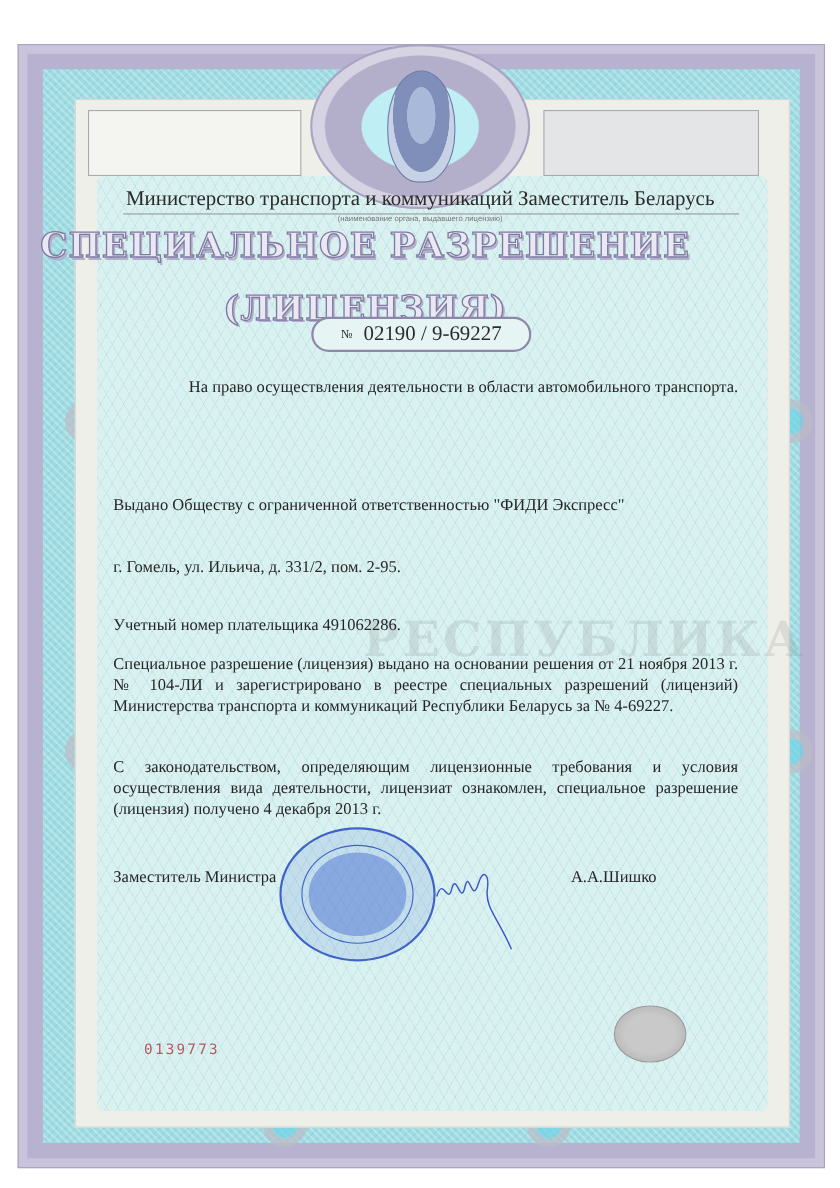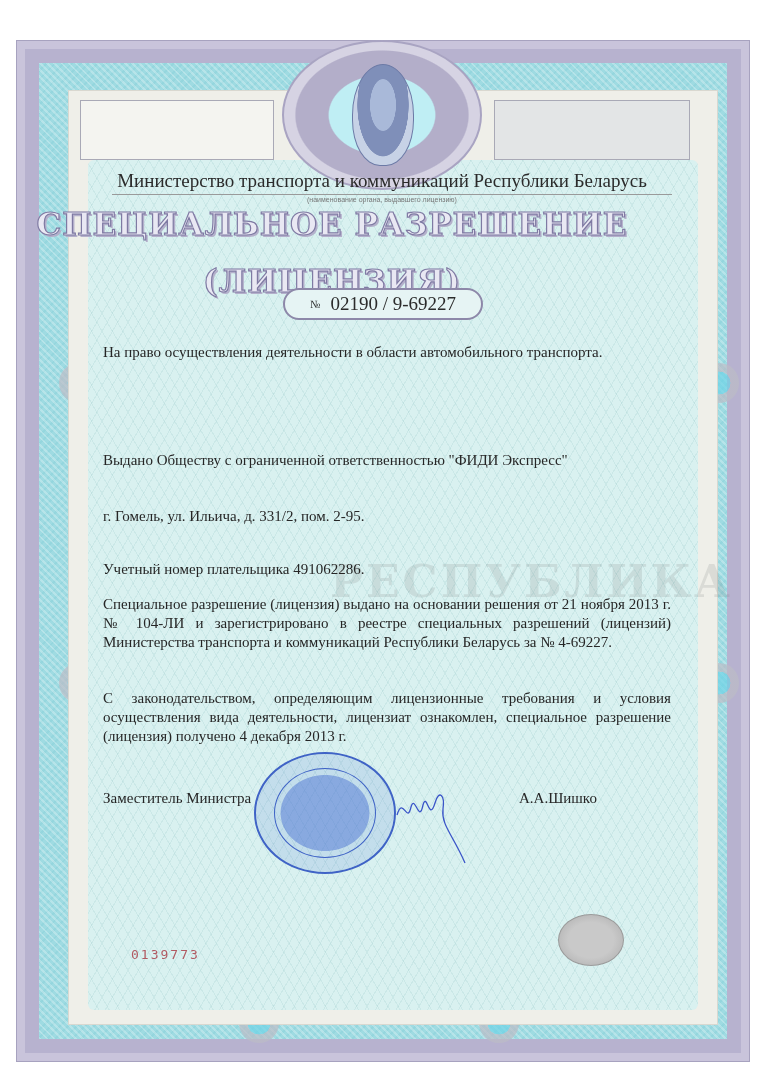--- a/index.html
+++ b/index.html
@@ -61,35 +61,35 @@
 
 <div class="paper"></div>
 <div class="field"></div>
 
 <div class="box left"></div>
 <div class="box right"></div>
 
 <div class="emblem-ring"></div>
 <div class="emblem"></div>
 
-<div class="ministry">Министерство транспорта и коммуникаций Республики Беларусь</div>
+<div class="ministry">Министерство транспорта и коммуникаций Заместитель Беларусь</div>
 <div class="ministry-line"></div>
 <div class="caption">(наименование органа, выдавшего лицензию)</div>
 
 <div class="title t1">СПЕЦИАЛЬНОЕ РАЗРЕШЕНИЕ</div>
 <div class="title t2">(ЛИЦЕНЗИЯ)</div>
 
 <div class="num-pill">
   <span class="no">№</span>
   <span>02190 / 9-69227</span>
 </div>
 
 <div class="watermark">РЕСПУБЛИКА</div>
 
-<div class="text" style="top:343px;">На право осуществления деятельности в области автомобильного транспорта.</div>
+<div class="text" style="top:343px;text-align:right;">На право осуществления деятельности в области автомобильного транспорта.</div>
 <div class="text" style="top:451px;">Выдано Обществу с ограниченной ответственностью "ФИДИ Экспресс"</div>
 <div class="text" style="top:507px;">г. Гомель, ул. Ильича, д. 331/2, пом. 2-95.</div>
 <div class="text" style="top:560px;">Учетный номер плательщика 491062286.</div>
 <div class="text justify" style="top:595px;">Специальное разрешение (лицензия) выдано на основании решения от 21 ноября 2013 г. № 104-ЛИ и зарегистрировано в реестре специальных разрешений (лицензий) Министерства транспорта и коммуникаций Республики Беларусь за № 4-69227.</div>
 <div class="text justify" style="top:689px;">С законодательством, определяющим лицензионные требования и условия осуществления вида деятельности, лицензиат ознакомлен, специальное разрешение (лицензия) получено 4 декабря 2013 г.</div>
 
 <div class="stamp">
   <div class="stamp-inner"></div>
 </div>
 

